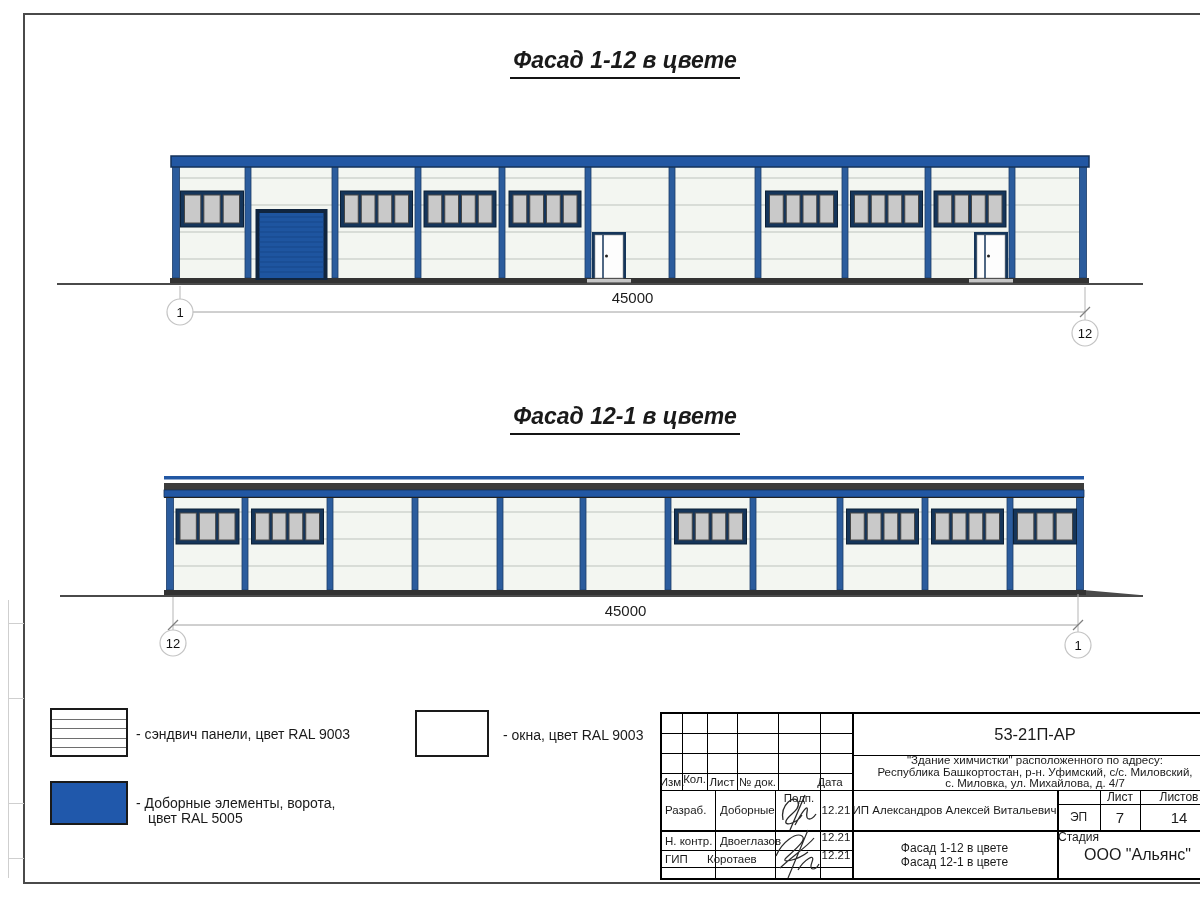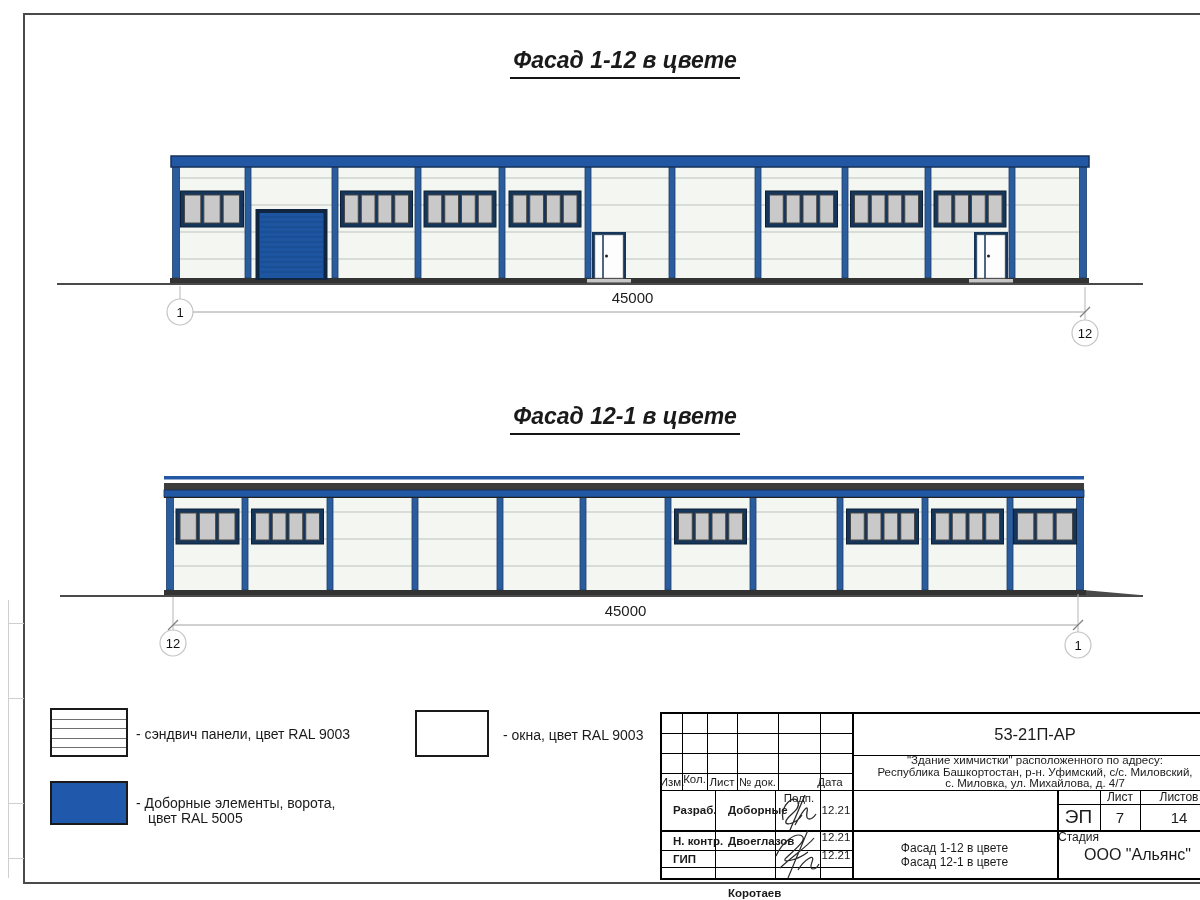--- a/index.html
+++ b/index.html
@@ -16,21 +16,21 @@
   
   .sw{position:absolute;box-sizing:border-box;border:2px solid #1a1a1a;}
   .sw-panels{background:repeating-linear-gradient(to bottom,#ffffff 0px,#ffffff 8.5px,#6e6e6e 8.5px,#6e6e6e 9.5px);}
   .leg{position:absolute;font-size:14px;white-space:nowrap;}
   
   #tb{position:absolute;left:660px;top:712px;width:560px;height:168px;border:2px solid #000;
       box-sizing:border-box;font-size:11.5px;}
   #tb .ln{position:absolute;background:#000;}
   #tb .cell{position:absolute;display:flex;align-items:center;justify-content:center;
             text-align:center;white-space:nowrap;overflow:visible;}
-  #tb .left{justify-content:flex-start;padding-left:11px;font-weight:bold;}
+  #tb .left{justify-content:flex-start;padding-left:3px;}
   svg text{font-family:"Liberation Sans",sans-serif;}
 </style>
 </head>
 <body>
 
 <div id="page">
 
   <div id="frame"></div>
 
   <div>
@@ -283,42 +283,43 @@
     <div class="cell" style="left:116px;top:59px;width:42px;height:17px;margin-top:16px;">Подп.</div>
     <div class="cell" style="left:158px;top:59px;width:20px;height:17px;">Дата</div>
 
     <div class="cell left" style="left:0;top:76px;width:53px;height:40px;">Разраб.</div>
     <div class="cell left" style="left:55px;top:76px;width:58px;height:40px;">Доборные</div>
     <div class="cell" style="left:158px;top:76px;width:32px;height:40px;">12.21</div>
     <div class="cell left" style="left:0;top:118px;width:53px;height:18px;">Н. контр.</div>
     <div class="cell left" style="left:55px;top:118px;width:58px;height:18px;">Двоеглазов</div>
     <div class="cell" style="left:158px;top:114px;width:32px;height:18px;">12.21</div>
     <div class="cell left" style="left:0;top:136px;width:53px;height:17px;">ГИП</div>
-    <div class="cell left" style="left:55px;top:136px;width:58px;height:17px;margin-top:34px;">Коротаев</div>
+    <div class="cell left" style="left:42px;top:136px;width:58px;height:17px;">Коротаев</div>
     <div class="cell" style="left:158px;top:132px;width:32px;height:17px;">12.21</div>
 
     <svg class="abs" style="left:113px;top:78px;z-index:3;" width="46" height="40" viewBox="0 0 46 40">
       <path d="M8,28 C5,12 20,2 23,10 C26,18 13,23 11,29 C9,35 22,31 27,23 M20,33 C27,20 34,10 32,20 C30,30 37,28 41,22 M30,3 L15,38" fill="none" stroke="#2a2a2a" stroke-width="1.3"></path>
     </svg>
     <svg class="abs" style="left:110px;top:112px;z-index:3;" width="50" height="54" viewBox="0 0 50 54">
       <path d="M4,30 C10,16 24,6 30,10 C36,14 20,26 14,32 C8,38 26,34 36,26 M8,42 C18,32 36,20 42,12 M26,44 C32,34 44,26 40,36 C36,46 44,44 47,38 M36,4 L16,52" fill="none" stroke="#2a2a2a" stroke-width="1.2"></path>
     </svg>
 
     <div class="cell" style="left:190px;top:0;width:366px;height:41px;font-size:16.5px;">53-21П-АР</div>
     <div class="cell" style="left:190px;top:41px;width:366px;height:35px;">
       <div style="line-height:11.8px;">
         <div>"Здание химчистки" расположенного по адресу:</div>
         <div>Республика Башкортостан, р-н. Уфимский, с/с. Миловский,</div>
         <div>с. Миловка, ул. Михайлова, д. 4/7</div>
       </div>
     </div>
+    <div class="cell" style="left:190px;top:76px;width:205px;height:40px;">ИП Александров Алексей Витальевич</div>
     <div class="cell" style="left:395px;top:76px;width:43px;height:14px;font-size:12px;margin-top:40px;">Стадия</div>
     <div class="cell" style="left:438px;top:76px;width:40px;height:14px;font-size:12px;">Лист</div>
     <div class="cell" style="left:478px;top:76px;width:78px;height:14px;font-size:12px;">Листов</div>
-    <div class="cell" style="left:395px;top:90px;width:43px;height:26px;font-size:19px;text-align:center;">ЭП</div>
+    <div class="cell" style="left:395px;top:90px;width:43px;height:26px;font-size:12px;text-align:center;">ЭП</div>
     <div class="cell" style="left:438px;top:90px;width:40px;height:26px;font-size:15px;">7</div>
     <div class="cell" style="left:478px;top:90px;width:78px;height:26px;font-size:15px;">14</div>
     <div class="cell" style="left:190px;top:118px;width:205px;height:46px;font-size:12px;">
       <div style="line-height:14px;">
         <div>Фасад 1-12 в цвете</div>
         <div>Фасад 12-1 в цвете</div>
       </div>
     </div>
     <div class="cell" style="left:395px;top:118px;width:161px;height:46px;font-size:16px;">ООО "Альянс"</div>
   </div>

